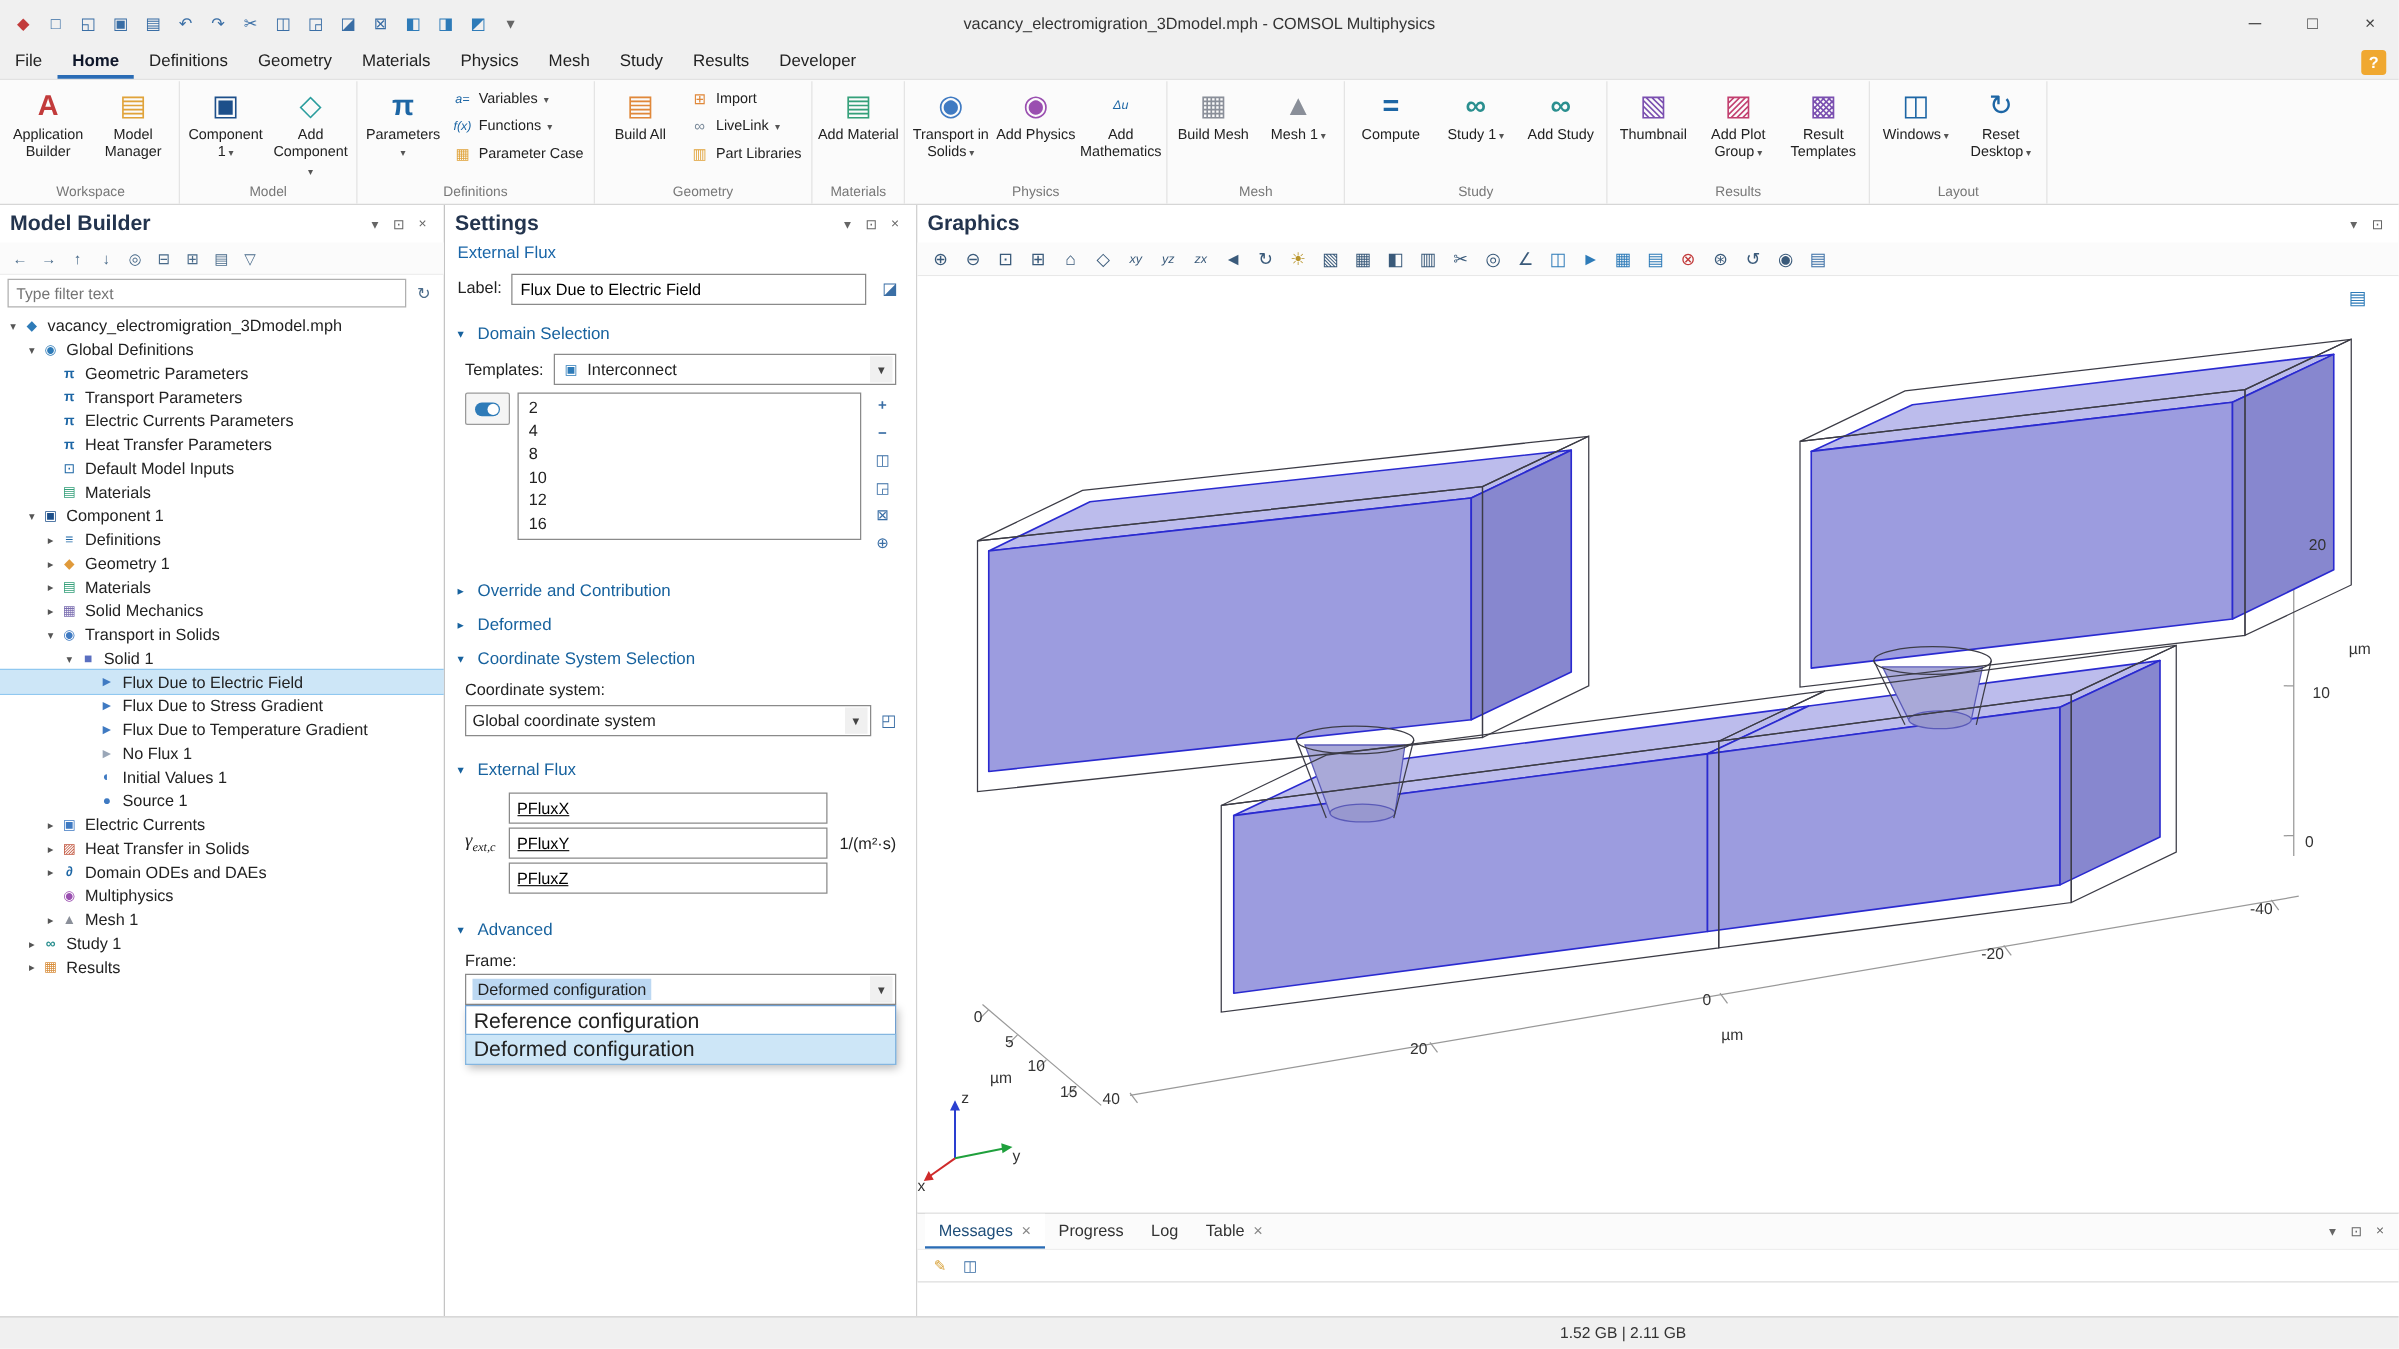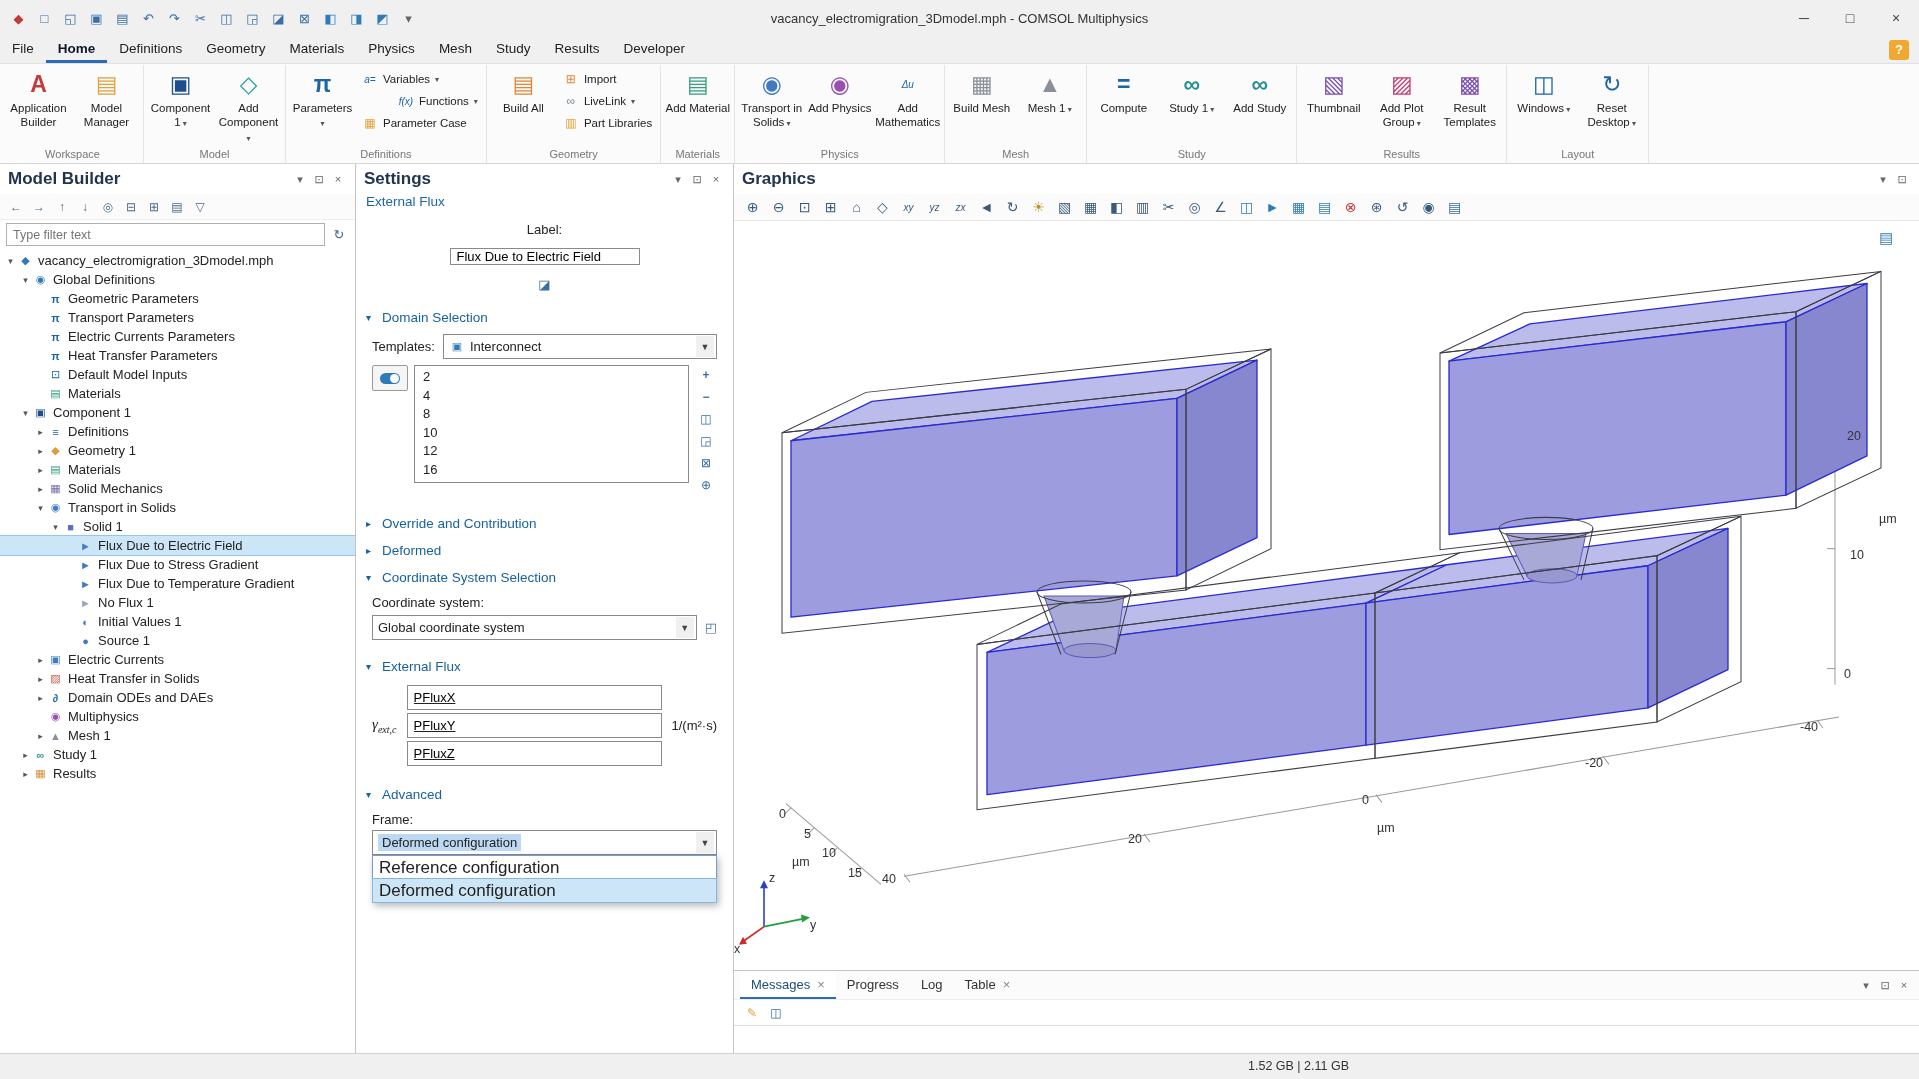--- a/index.html
+++ b/index.html
@@ -52,21 +52,21 @@
   .tree { flex:1; overflow:hidden; padding-top:2px; }
   .tree-row { height:19px; display:flex; align-items:center; font-size:13px; white-space:nowrap; cursor:default; }
   .tree-row.selected { background:#cde6f7; outline:1px solid #90c8f0; }
   .tree-row .arrow { width:13px; font-size:9px; color:#555; text-align:center; flex:0 0 auto; }
   .tree-row .gi { width:17px; height:17px; font-size:11px; margin-right:4px; flex:0 0 auto; }
 
   
   .settings { width:378px; border-right:1px solid #c4c4c4; }
   .psub { font-size:13.5px; color:#1a66a8; padding:0 10px 6px; flex:0 0 auto; }
   .settings-body { flex:1; overflow:hidden; }
-  .label-row { display:flex; align-items:center; gap:8px; padding:4px 10px 8px;flex-direction:column; }
+  .label-row { display:flex; gap:8px; padding:4px 10px 8px; }
   .label-row input { flex:1; height:25px; border:1px solid #8a8a8a; padding:0 6px; font-size:13px; }
   .label-row .gi { width:22px; height:22px; font-size:13px; color:#4a6b8a; }
   .section-header { display:flex; align-items:center; gap:6px; color:#17629e; font-size:13.5px; padding:7px 10px 5px; cursor:default; }
   .section-header .chev { font-size:10px; width:10px; }
   .section-body { padding:2px 16px 10px; }
   .lbl { font-size:13px; color:#222; padding:3px 0; }
   .row { display:flex; align-items:center; gap:8px; padding:2px 0; }
   .combo-wrap { position:relative; flex:1; }
   .combo { height:25px; border:1px solid #8a8a8a; background:#fff; display:flex; align-items:center; gap:5px; padding:0 2px 0 5px; font-size:13px; }
   .combo .combo-btn { margin-left:auto; width:18px; height:21px; display:flex; align-items:center; justify-content:center; font-size:9px; color:#444; background:#f0f0f0; }
@@ -197,21 +197,21 @@
             <span class="gi" data-name="parameters-icon" style="color: rgb(29, 102, 165); font-weight: bold;">π</span>
             <div class="rlabel">Parameters<span class="caret"> ▾</span></div>
           </div>
           <div class="small-stack">
             <div class="rbtn-small" data-name="variables-button">
               <span class="gi" data-name="variables-icon" style="color: rgb(29, 102, 165); font-size: 10px; font-style: italic;">a=</span>
               <span>Variables</span>
               <span class="caret">▾</span>
             </div>
             <div class="rbtn-small" data-name="functions-button">
-              <span class="gi" data-name="functions-icon" style="color: rgb(29, 102, 165); font-size: 10px; font-style: italic; margin-left: 36px;">f(x)</span>
+              <span class="gi" data-name="functions-icon" style="color: rgb(29, 102, 165); font-size: 10px; font-style: italic;">f(x)</span>
               <span>Functions</span>
               <span class="caret">▾</span>
             </div>
             <div class="rbtn-small" data-name="parameter-case-button">
               <span class="gi" data-name="parameter-case-icon" style="color: rgb(224, 163, 58);">▦</span>
               <span>Parameter Case</span>
             </div>
           </div>
         </div>
         <div class="rg-label" data-name="ribbon-group-label">Definitions</div>

